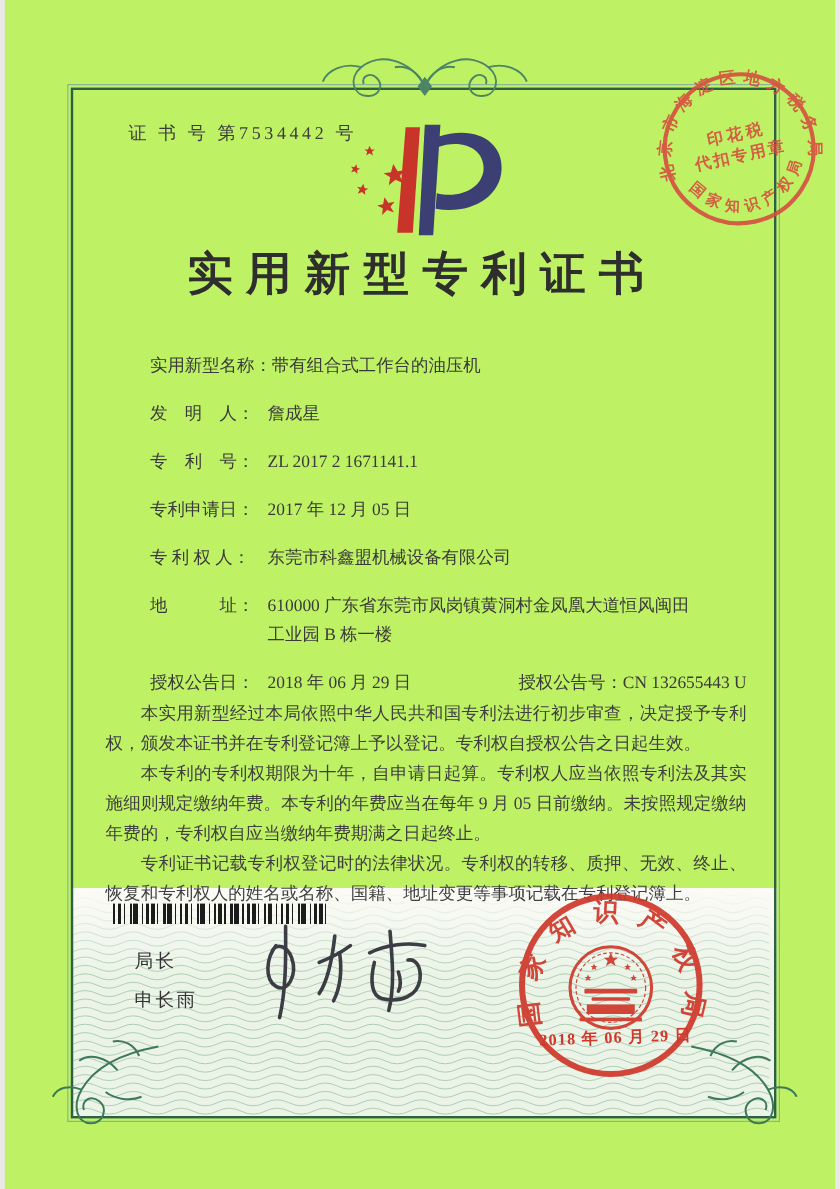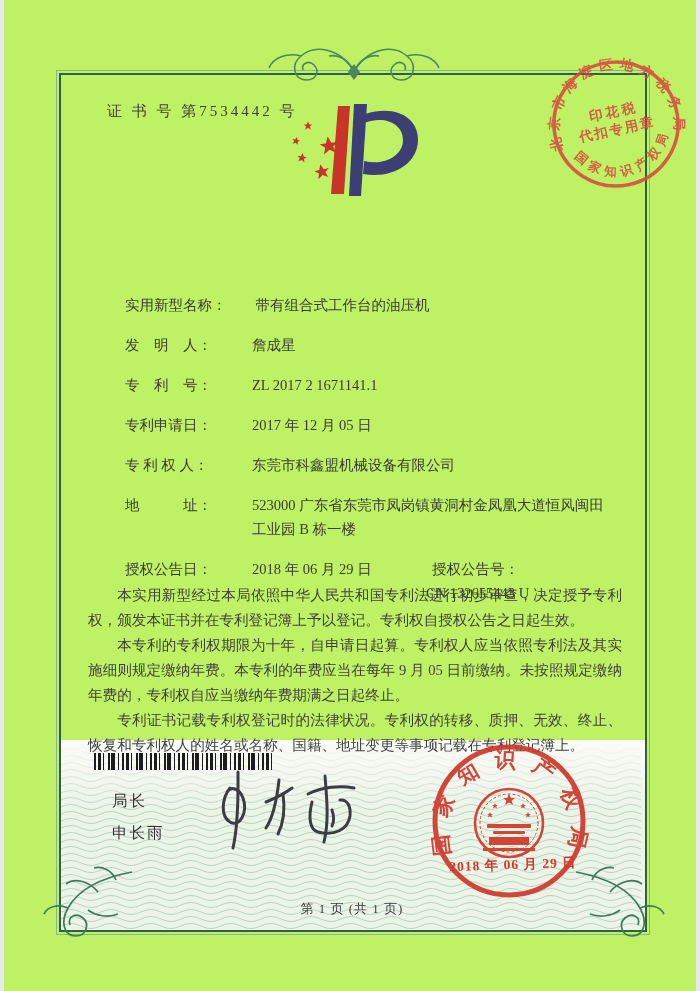--- a/index.html
+++ b/index.html
@@ -19,21 +19,21 @@
   .waves-wrap{position:absolute;left:57px;top:740px;width:586px;height:191px;}
   .waves-fade{position:absolute;left:57px;top:740px;width:586px;height:70px;
     background:linear-gradient(to bottom,#fcfbf7 0%,rgba(252,251,247,0) 100%);}
   
   .cert-no{position:absolute;left:103px;top:102px;font-size:15px;color:#3c3c3c;letter-spacing:3px;}
   .title{position:absolute;left:52px;top:203px;width:592px;text-align:center;
     font-size:38px;font-weight:700;letter-spacing:11px;color:#2e2e2e;}
   .fields{position:absolute;left:86px;top:293px;width:545px;font-size:14.5px;color:#3a3a3a;}
   .field-row{position:relative;line-height:24px;margin-bottom:16px;}
   .field-label{display:inline-block;min-width:98px;vertical-align:top;margin-left:35px;}
-  .field-value{display:inline-block;vertical-align:top;white-space:pre-line;max-width:430px;margin-left:29px;}
+  .field-value{display:inline-block;vertical-align:top;white-space:pre-line;max-width:430px;}
   .grant-no-group{position:absolute;left:307px;top:0;}
   .paragraphs{position:absolute;left:84px;top:583px;width:534px;
     font-size:14.6px;line-height:25px;color:#3f3f3f;text-align:justify;}
   .paragraphs p{margin:0;text-indent:2em;}
   
   .barcode{position:absolute;left:90px;top:753px;width:180px;height:17px;
     background:repeating-linear-gradient(90deg,
       #1c1c1c 0 2px,transparent 2px 4px,#1c1c1c 4px 7px,transparent 7px 9px,
       #1c1c1c 9px 10px,transparent 10px 14px,#1c1c1c 14px 16px,transparent 16px 17px,
       #1c1c1c 17px 21px,transparent 21px 24px,#1c1c1c 24px 25px,transparent 25px 28px);}
@@ -155,39 +155,40 @@
     <text fill="#d64a40" font-size="13.5" letter-spacing="6" font-weight="600">
       <textPath href="#taxTop" startOffset="4">北京市海淀区地方税务局</textPath>
     </text>
     <text fill="#d64a40" font-size="12.5" letter-spacing="5" font-weight="600">
       <textPath href="#taxBot" startOffset="6">国家知识产权局</textPath>
     </text>
     <text x="78" y="70" text-anchor="middle" fill="#d64a40" font-size="13.5" letter-spacing="3" font-weight="700">印花税</text>
     <text x="78" y="88" text-anchor="middle" fill="#d64a40" font-size="13.5" letter-spacing="2" font-weight="700">代扣专用章</text>
   </svg>
 
+  <div class="title">实用新型专利证书</div>
 
   <div class="fields">
     <div class="field-row">
       <span class="field-label">实用新型名称：</span><span class="field-value">带有组合式工作台的油压机</span>
     </div>
     <div class="field-row">
       <span class="field-label">发　明　人：</span><span class="field-value">詹成星</span>
     </div>
     <div class="field-row">
       <span class="field-label">专　利　号：</span><span class="field-value">ZL 2017 2 1671141.1</span>
     </div>
     <div class="field-row">
       <span class="field-label">专利申请日：</span><span class="field-value">2017 年 12 月 05 日</span>
     </div>
     <div class="field-row">
       <span class="field-label">专 利 权 人：</span><span class="field-value">东莞市科鑫盟机械设备有限公司</span>
     </div>
     <div class="field-row">
-      <span class="field-label">地　　　址：</span><span class="field-value">523000 广东省东莞市凤岗镇黄洞村金凤凰大道恒风闽田
+      <span class="field-label">地　　　址：</span><span class="field-value">610000 广东省东莞市凤岗镇黄洞村金凤凰大道恒风闽田
 工业园 B 栋一楼</span>
     </div>
     <div class="field-row">
       <span class="field-label">授权公告日：</span><span class="field-value">2018 年 06 月 29 日</span>
       <span class="grant-no-group">
         <span class="field-label" style="min-width:0">授权公告号：</span><span class="field-value">CN 132655443 U</span>
       </span>
     </div>
   </div>
 
@@ -232,15 +233,14 @@
       <path transform="translate(71,77) scale(0.3)" stroke="none" d="M0,-10 L2.94,-3.09 L9.51,-3.09 L4.2,1.18 L6.47,8.09 L0,4 L-6.47,8.09 L-4.2,1.18 L-9.51,-3.09 L-2.94,-3.09 Z"></path>
       <path transform="translate(109,77) scale(0.3)" stroke="none" d="M0,-10 L2.94,-3.09 L9.51,-3.09 L4.2,1.18 L6.47,8.09 L0,4 L-6.47,8.09 L-4.2,1.18 L-9.51,-3.09 L-2.94,-3.09 Z"></path>
       <rect x="68" y="86" width="44" height="4" rx="1" stroke="none"></rect>
       <rect x="74" y="93" width="32" height="3" rx="1" stroke="none"></rect>
       <rect x="70" y="99" width="40" height="8" stroke="none"></rect>
       <rect x="64" y="110" width="52" height="3" stroke="none"></rect>
     </g>
   </svg>
   <div class="seal-date">2018 年 06 月 29 日</div>
 
-  <div class="footer">第 1 页 (共 1 页)</div>
 
 </div>
 
 </body></html>

